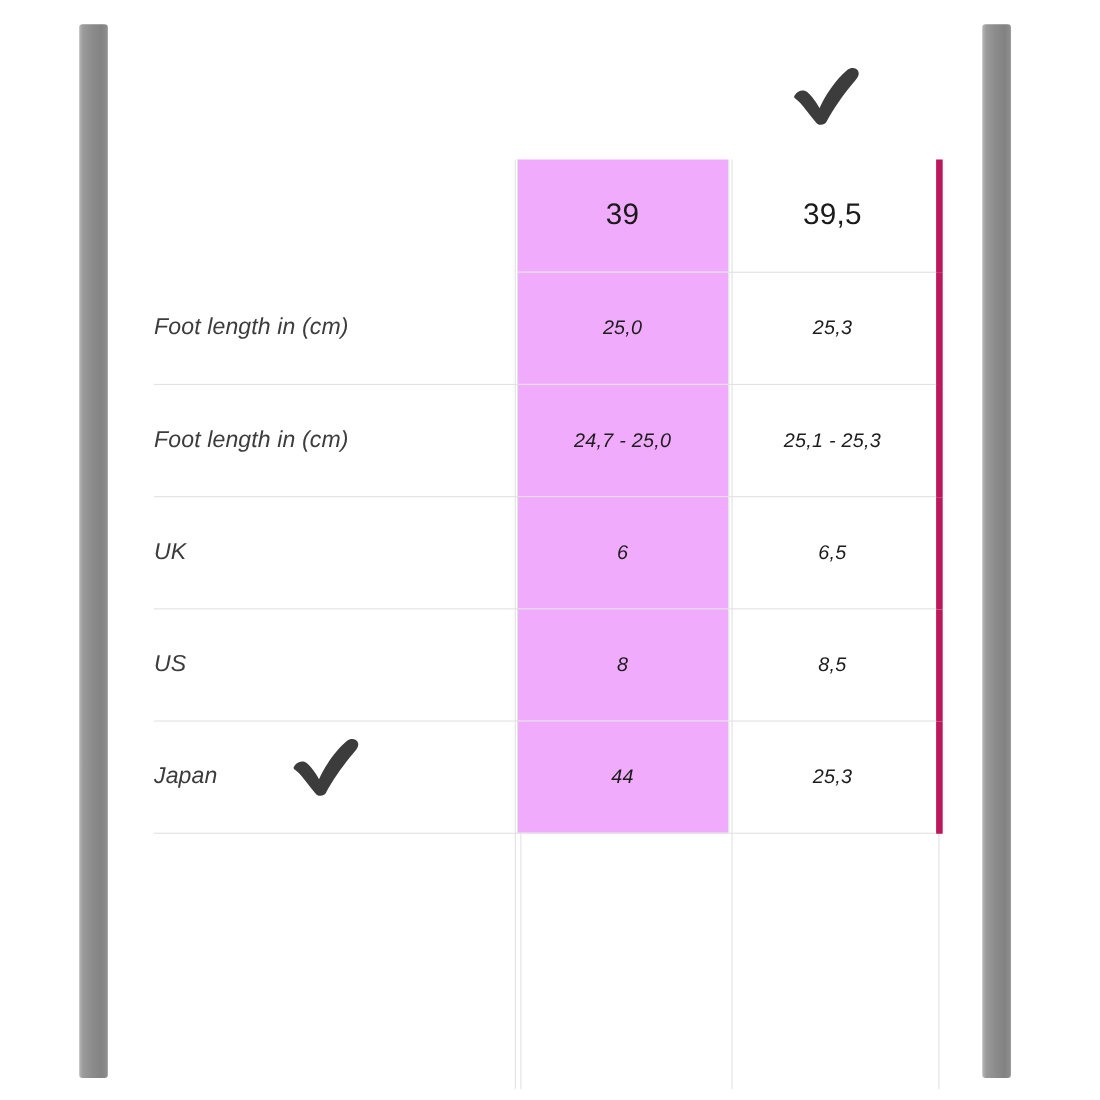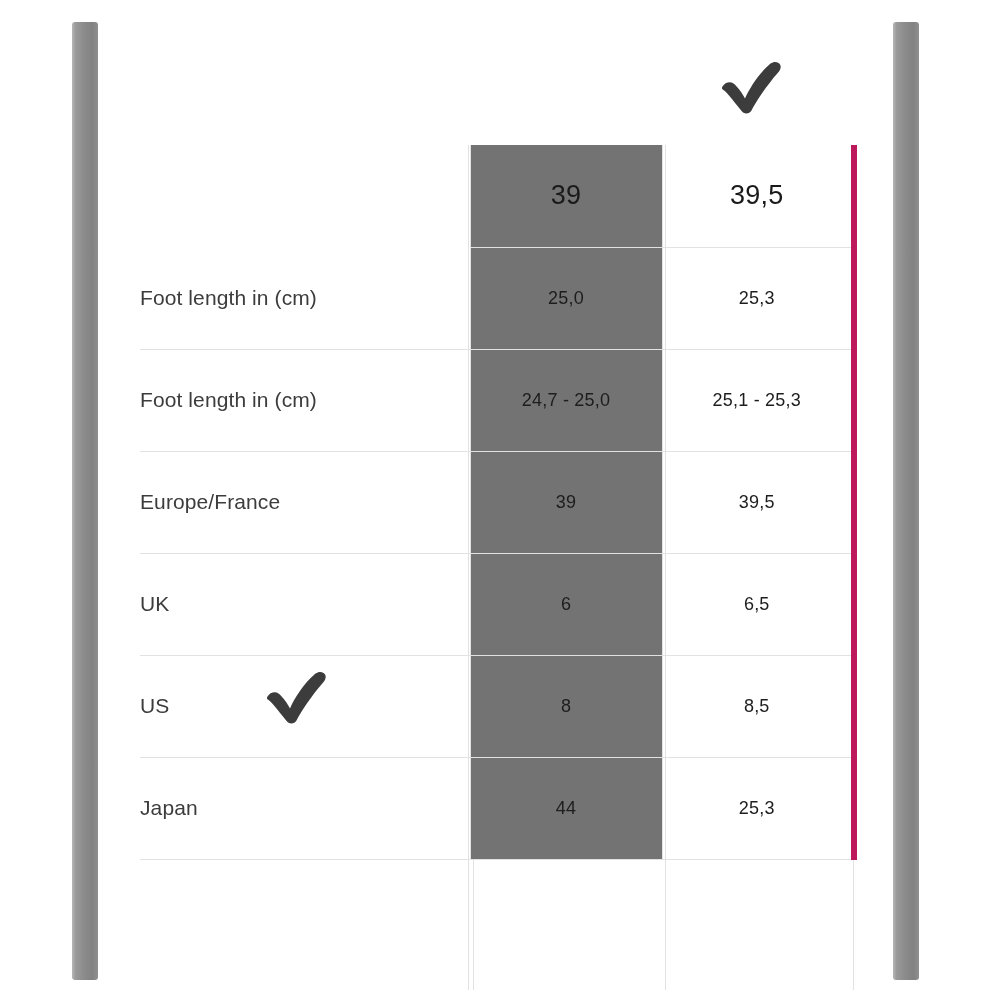--- a/index.html
+++ b/index.html
@@ -73,24 +73,24 @@
     color: #1d1d1d;
     letter-spacing: .2px;
   }
 
   
   .row-head .cell-value { font-size: 27px; color: #1a1a1a; }
   .row-head .cell-label { border-bottom: none; }
 
   
   .row-head td { border-bottom: 1px solid #e2e2e2; }
-  .row-body td { border-bottom: 1px solid #e2e2e2; }
+  .row-body td { border-bottom: 1px solid #e2e2e2; font-style: italic; }
 
   
-  .col-hl { background: #737373; }
+  .col-hl { background: #f0abfc; }
 
   
   .sep-left  { border-left: 1px solid #e2e2e2; }
   .sep-right { border-right: 6px solid #be185d; }
 
   
   .vline {
     position: absolute;
     top: 145px;
     width: 1px;
@@ -165,25 +165,20 @@
       <td class="cell-value col-hl sep-left">25,0</td>
       <td class="cell-value sep-left sep-right">25,3</td>
     </tr>
 
     <tr class="row-body">
       <td class="cell-label">Foot length in (cm)</td>
       <td class="cell-value col-hl sep-left">24,7 - 25,0</td>
       <td class="cell-value sep-left sep-right">25,1 - 25,3</td>
     </tr>
 
-    <tr class="row-body">
-      <td class="cell-label">Europe/France</td>
-      <td class="cell-value col-hl sep-left">39</td>
-      <td class="cell-value sep-left sep-right">39,5</td>
-    </tr>
 
     <tr class="row-body">
       <td class="cell-label">UK</td>
       <td class="cell-value col-hl sep-left">6</td>
       <td class="cell-value sep-left sep-right">6,5</td>
     </tr>
 
     <tr class="row-body">
       <td class="cell-label">US</td>
       <td class="cell-value col-hl sep-left">8</td>

